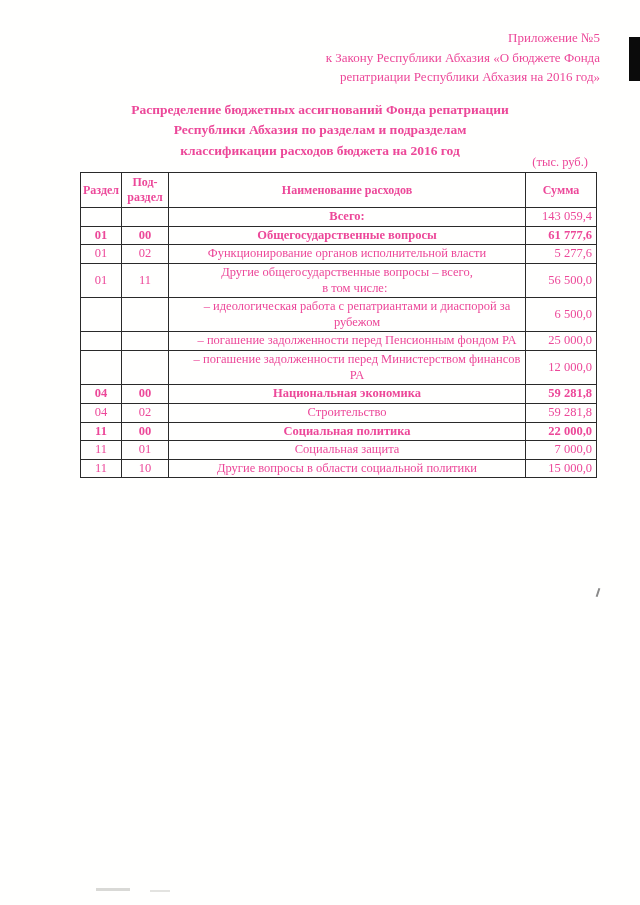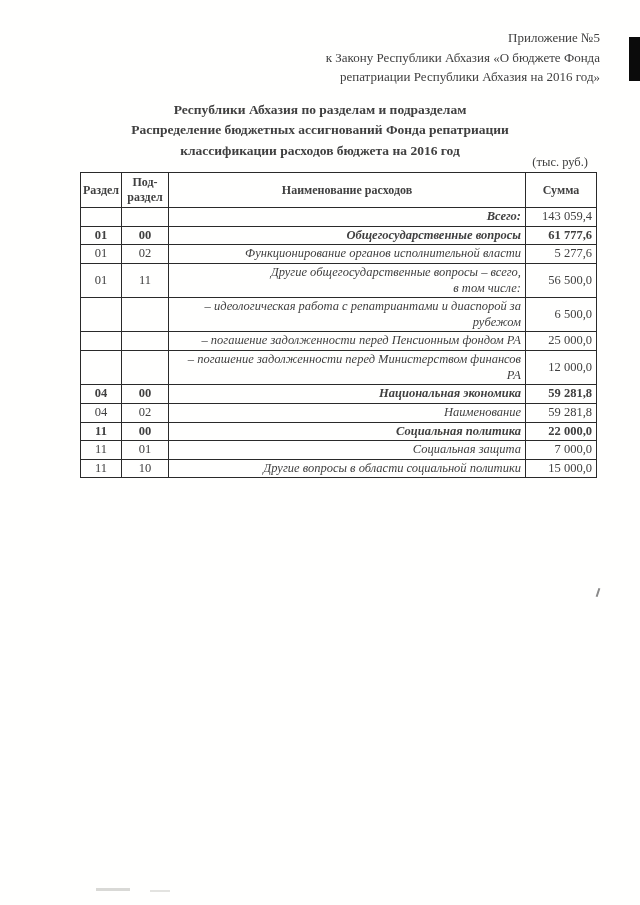--- a/index.html
+++ b/index.html
@@ -6,21 +6,21 @@
     margin: 0;
     padding: 0;
     background: #ffffff;
   }
   .page {
     position: relative;
     width: 640px;
     height: 905px;
     background: #fffffe;
     font-family: "Liberation Serif", serif;
-    color: #404040;
+    color: #ec4899;
     overflow: hidden;
   }
   
   .scan-bar {
     position: absolute;
     right: 0;
     top: 37px;
     width: 11px;
     height: 44px;
     background: #0b0b0b;
@@ -105,26 +105,25 @@
   .col-subsection{ width: 42px; }
   .col-name      { width: 352px; }
   .col-sum       { width: 66px; }
 
   td.cell-section,
   td.cell-subsection {
     text-align: center;
     margin-top: 36px;
   }
   td.cell-name {
-    text-align: right;
+    text-align: center;
     white-space: pre-wrap;
-    font-style: italic;
   }
   td.cell-name.indent {
-    padding-left: 6px;
+    padding-left: 24px;
   }
   td.cell-sum {
     text-align: right;
     padding-right: 8px;
   }
   .bold { font-weight: bold; }
 </style>
 </head>
 <body>
 
@@ -135,22 +134,22 @@
   <div class="scan-smudge-1"></div>
   <div class="scan-smudge-2"></div>
 
   <div class="header-block">
     <div>Приложение №5</div>
     <div>к Закону Республики Абхазия «О бюджете Фонда</div>
     <div>репатриации Республики Абхазия на 2016 год»</div>
   </div>
 
   <div class="title-block">
+    <div>Распределение бюджетных ассигнований Фонда репатриации</div>
     <div>Республики Абхазия по разделам и подразделам</div>
-    <div>Распределение бюджетных ассигнований Фонда репатриации</div>
     <div>классификации расходов бюджета на 2016 год</div>
   </div>
 
   <div class="units-note">(тыс. руб.)</div>
 
   <table class="budget">
     <thead>
       <tr>
         <th class="col-section">Раздел</th>
         <th class="col-subsection">Под-
@@ -205,21 +204,21 @@
         </tr>
         <tr>
           <td class="cell-section bold">04</td>
           <td class="cell-subsection bold">00</td>
           <td class="cell-name bold">Национальная экономика</td>
           <td class="cell-sum bold">59 281,8</td>
         </tr>
         <tr>
           <td class="cell-section">04</td>
           <td class="cell-subsection">02</td>
-          <td class="cell-name">Наименование</td>
+          <td class="cell-name">Строительство</td>
           <td class="cell-sum">59 281,8</td>
         </tr>
         <tr>
           <td class="cell-section bold">11</td>
           <td class="cell-subsection bold">00</td>
           <td class="cell-name bold">Социальная политика</td>
           <td class="cell-sum bold">22 000,0</td>
         </tr>
         <tr>
           <td class="cell-section">11</td>

